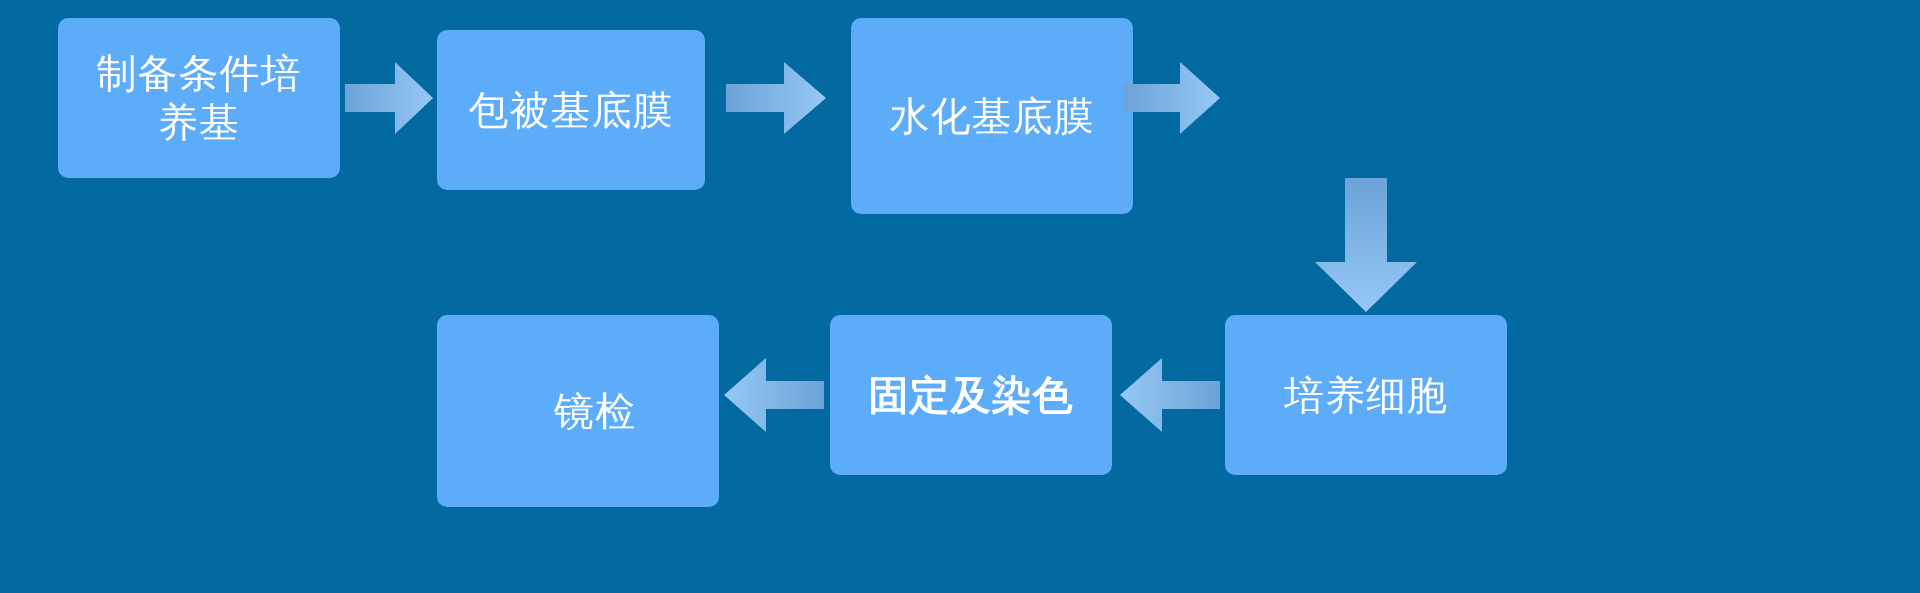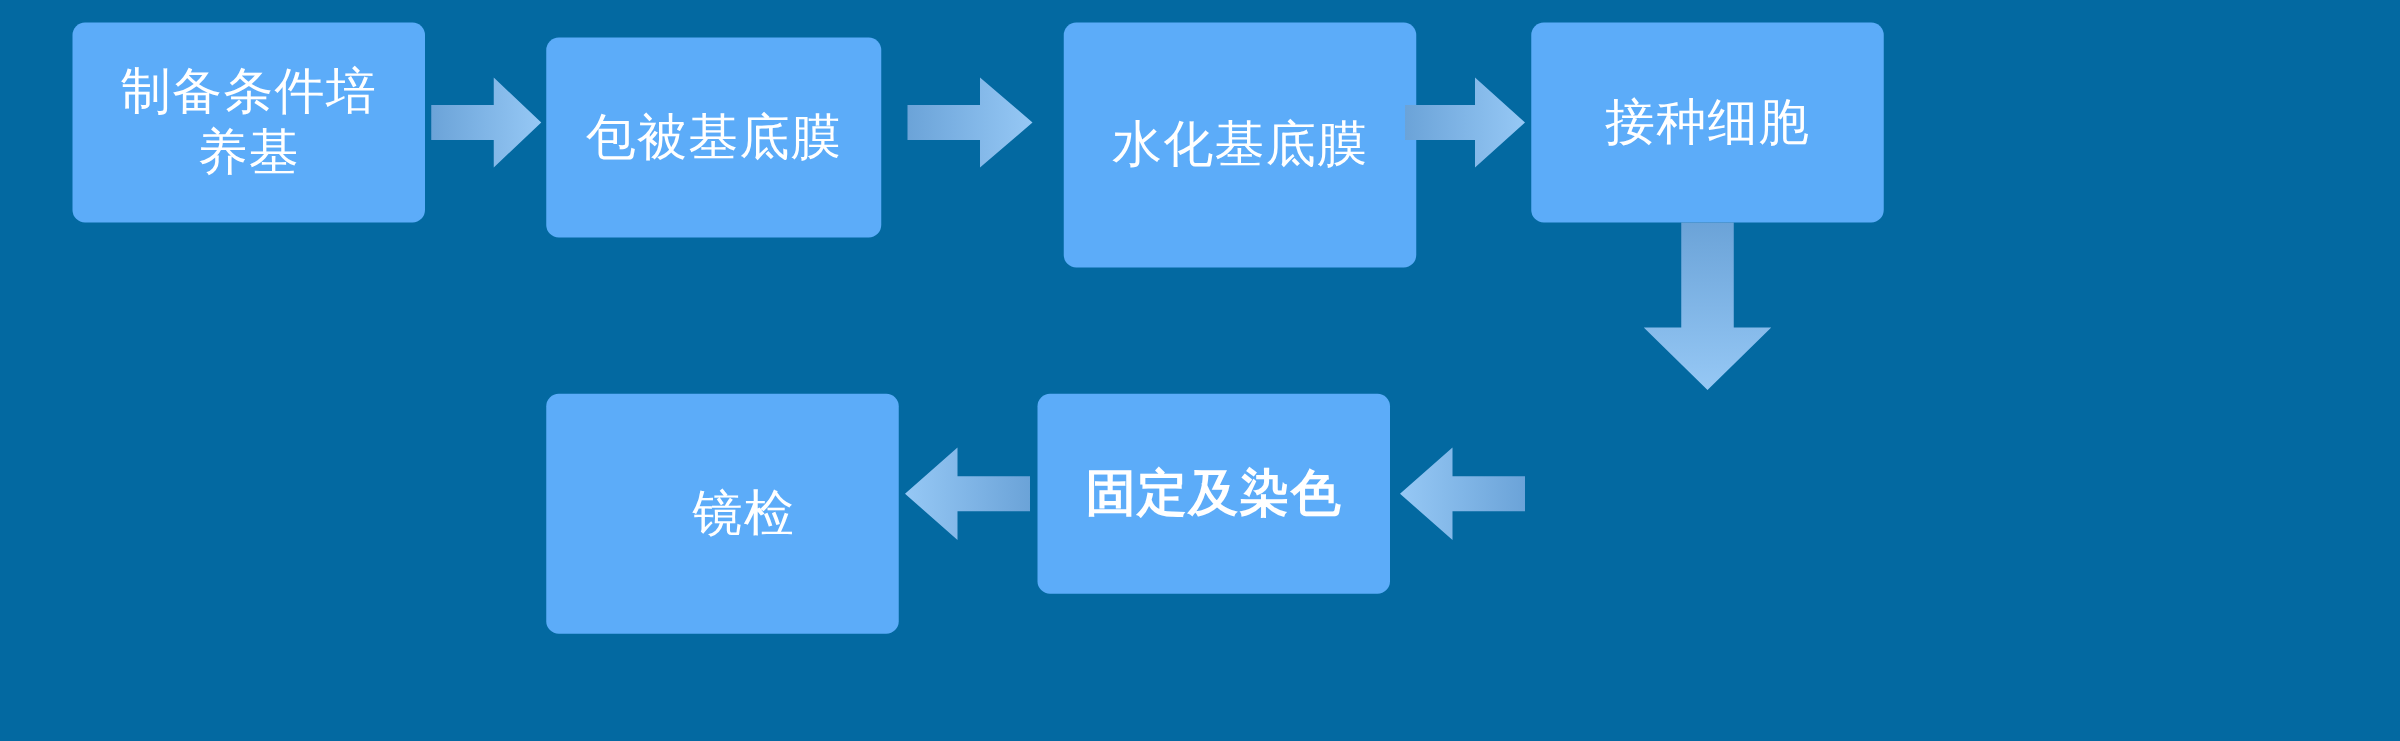--- a/index.html
+++ b/index.html
@@ -56,24 +56,24 @@
   </div>
 
   <div class="node" style="left:437px; top:30px; width:268px; height:160px;">
     <span class="node-label">包被基底膜</span>
   </div>
 
   <div class="node" style="left:835px; top:18px; width:282px; height:196px;margin-left:16px;">
     <span class="node-label">水化基底膜</span>
   </div>
 
-  <div class="node" style="left:1225px; top:18px; width:282px; height:160px;">
-    <span class="node-label">接种细胞</span>
+
+  <div class="node" style="left:1225px; top:315px; width:282px; height:160px;">
+    <span class="node-label">培养细胞</span>
   </div>
-
 
   <div class="node" style="left:830px; top:315px; width:282px; height:160px;font-weight:bold;">
     <span class="node-label">固定及染色</span>
   </div>
 
   <div class="node" style="left:437px; top:315px; width:282px; height:192px;padding-left:44px;">
     <span class="node-label">镜检</span>
   </div>
 
   <div class="arrow" style="left:345px; top:62px; width:88px; height:72px;">

